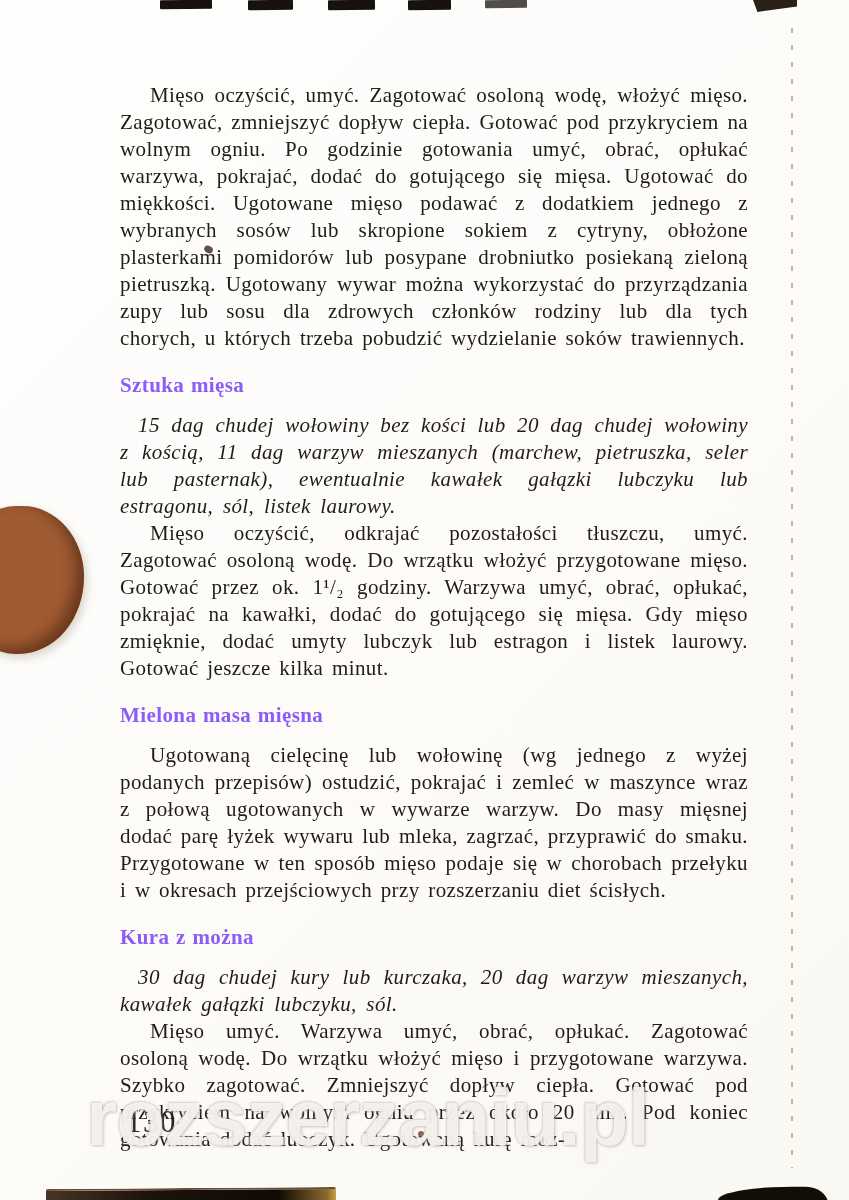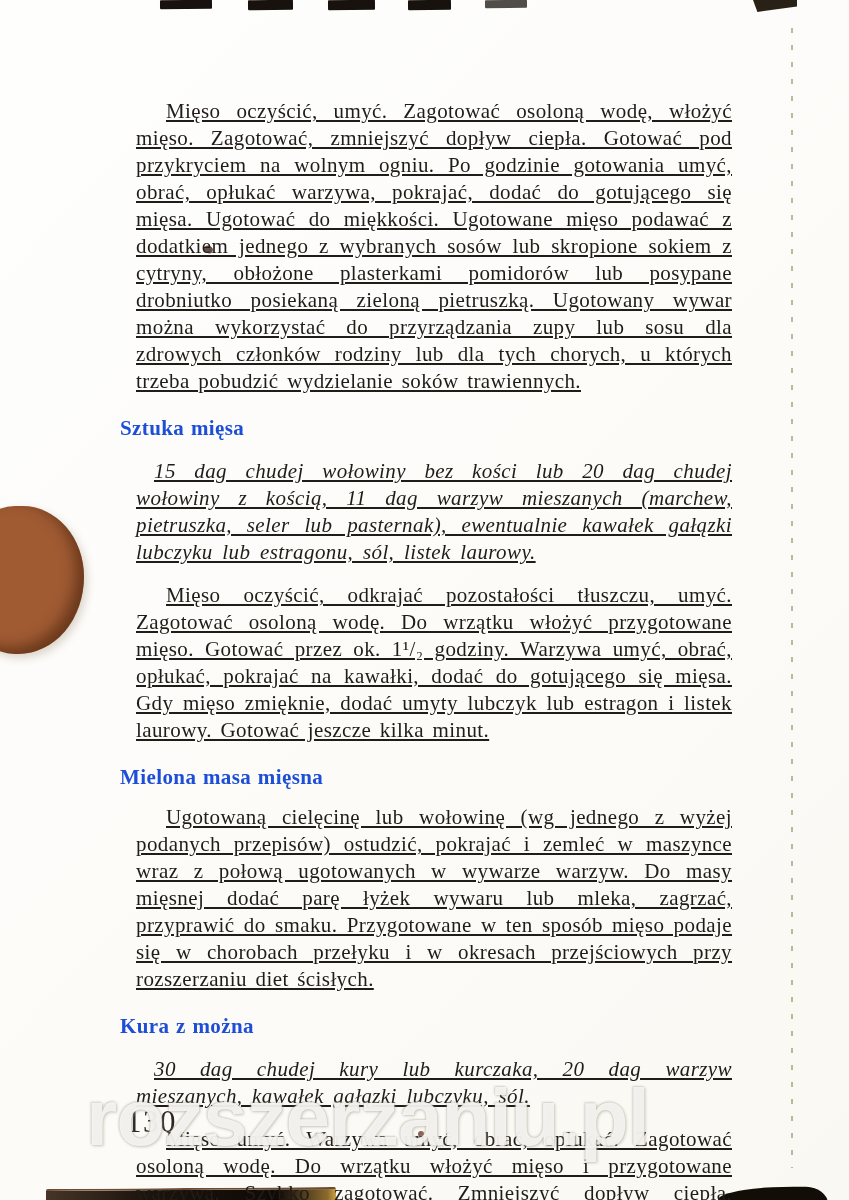--- a/index.html
+++ b/index.html
@@ -65,24 +65,24 @@
   .ink-dot.d2 { left: 418px; top: 1131px; width: 6px; height: 6px; background: #7b4438; opacity: .85; }
 
   
   .content {
     position: absolute; left: 120px; top: 82px; width: 628px;
     color: #201c17;
     font-size: 21px; line-height: 27px;
     text-align: justify;
     letter-spacing: 0.4px; word-spacing: 3px;
   }
-  .content p { margin: 16px; text-decoration: underline; }
+  .content p { margin: 0; }
   .body-par { text-indent: 30px; }
   .section-heading {
-    font-size: 21px; font-weight: bold; color: #1d4ed8;
+    font-size: 21px; font-weight: bold; color: #8b5cf6;
     text-align: left; letter-spacing: 0.4px; word-spacing: 1px;
     margin: 20px 0 13px 0;
   }
   .ingredients-par {
     font-style: italic;
     margin-left: 15px;
     text-indent: 18px;
     word-spacing: 4px;
   }
   .instructions-par { text-indent: 30px; margin-top: 16px; }

